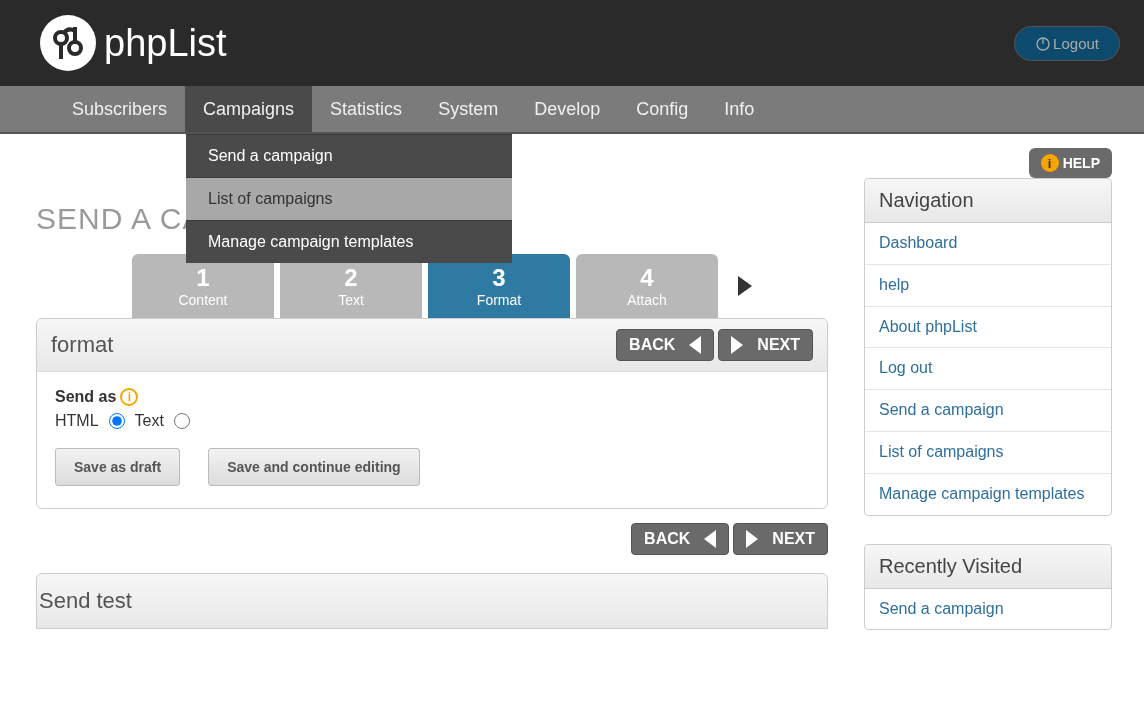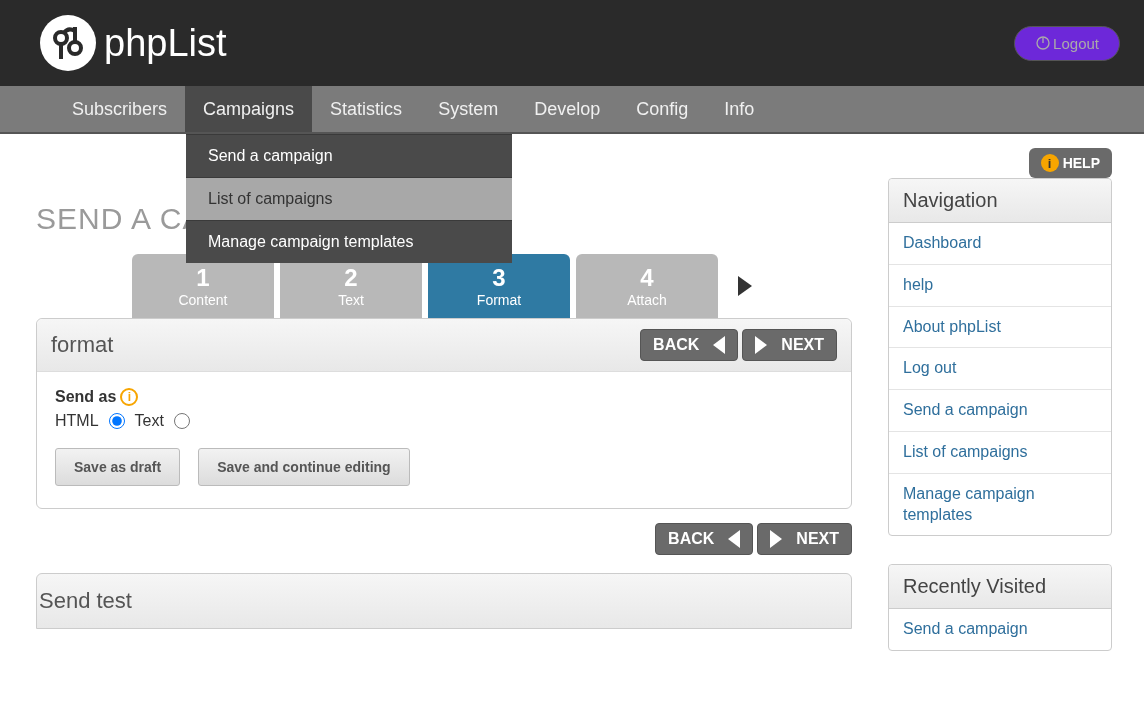--- a/index.html
+++ b/index.html
@@ -30,27 +30,27 @@
   .logo-icon {
     width: 56px;
     height: 56px;
     background: #fff;
     border-radius: 50%;
     display: flex;
     align-items: center;
     justify-content: center;
   }
   .logout-btn {
-    background: #6d28d9;
+    background: #0c4a6e;
     border: 1px solid #555;
     border-radius: 20px;
     color: #aaa;
     padding: 8px 20px;
     display: flex;
-    align-items: flex-start;
+    align-items: flex-end;
     gap: 2px;
     cursor: pointer;
     font-size: 15px;
   }
   .logout-btn svg { width: 16px; height: 16px; }
   .mainnav {
     background: #7b7b7b;
     height: 48px;
     display: flex;
     align-items: stretch;
@@ -117,21 +117,21 @@
     font-weight: bold;
     font-size: 13px;
   }
   .page-body {
     display: flex;
     padding: 0 32px 0 36px;
     gap: 36px;
     align-items: flex-start;
   }
   .main-col { flex: 1; }
-  .side-col { width: 224px; }
+  .side-col { width: 248px; }
   h1.page-title {
     color: #9a9a9a;
     font-weight: 400;
     font-size: 30px;
     letter-spacing: 1px;
     margin: 24px 0 18px 0;
   }
   .wizard-steps {
     display: flex;
     gap: 6px;
@@ -202,21 +202,21 @@
     width:0;height:0;border-top:9px solid transparent;border-bottom:9px solid transparent;border-left:12px solid #fff;display:inline-block;
   }
   .panel-body { padding: 16px 18px 22px 18px; }
   .field-label { font-weight: bold; font-size: 16px; display:flex; align-items:center; gap:4px; }
   .info-icon {
     width: 18px; height: 18px; border: 2px solid #f7a500; border-radius:50%;
     color:#f7a500; font-size:12px; font-weight:bold; display:inline-flex;align-items:center;justify-content:center;
   }
   .radio-row { margin-top: 6px; font-size: 16px; display:flex; gap:10px; align-items:center;}
   .radio-row input { width:16px;height:16px; }
-  .action-btns { margin-top: 18px; display:flex; gap:18px; }
+  .action-btns { margin-top: 18px; display:flex; gap:28px; }
   .action-btn {
     background: linear-gradient(#f2f2f2,#dcdcdc);
     border: 1px solid #bbb;
     padding: 10px 18px;
     font-size: 14px;
     font-weight: bold;
     color: #555;
     border-radius: 3px;
     cursor: pointer;
   }

